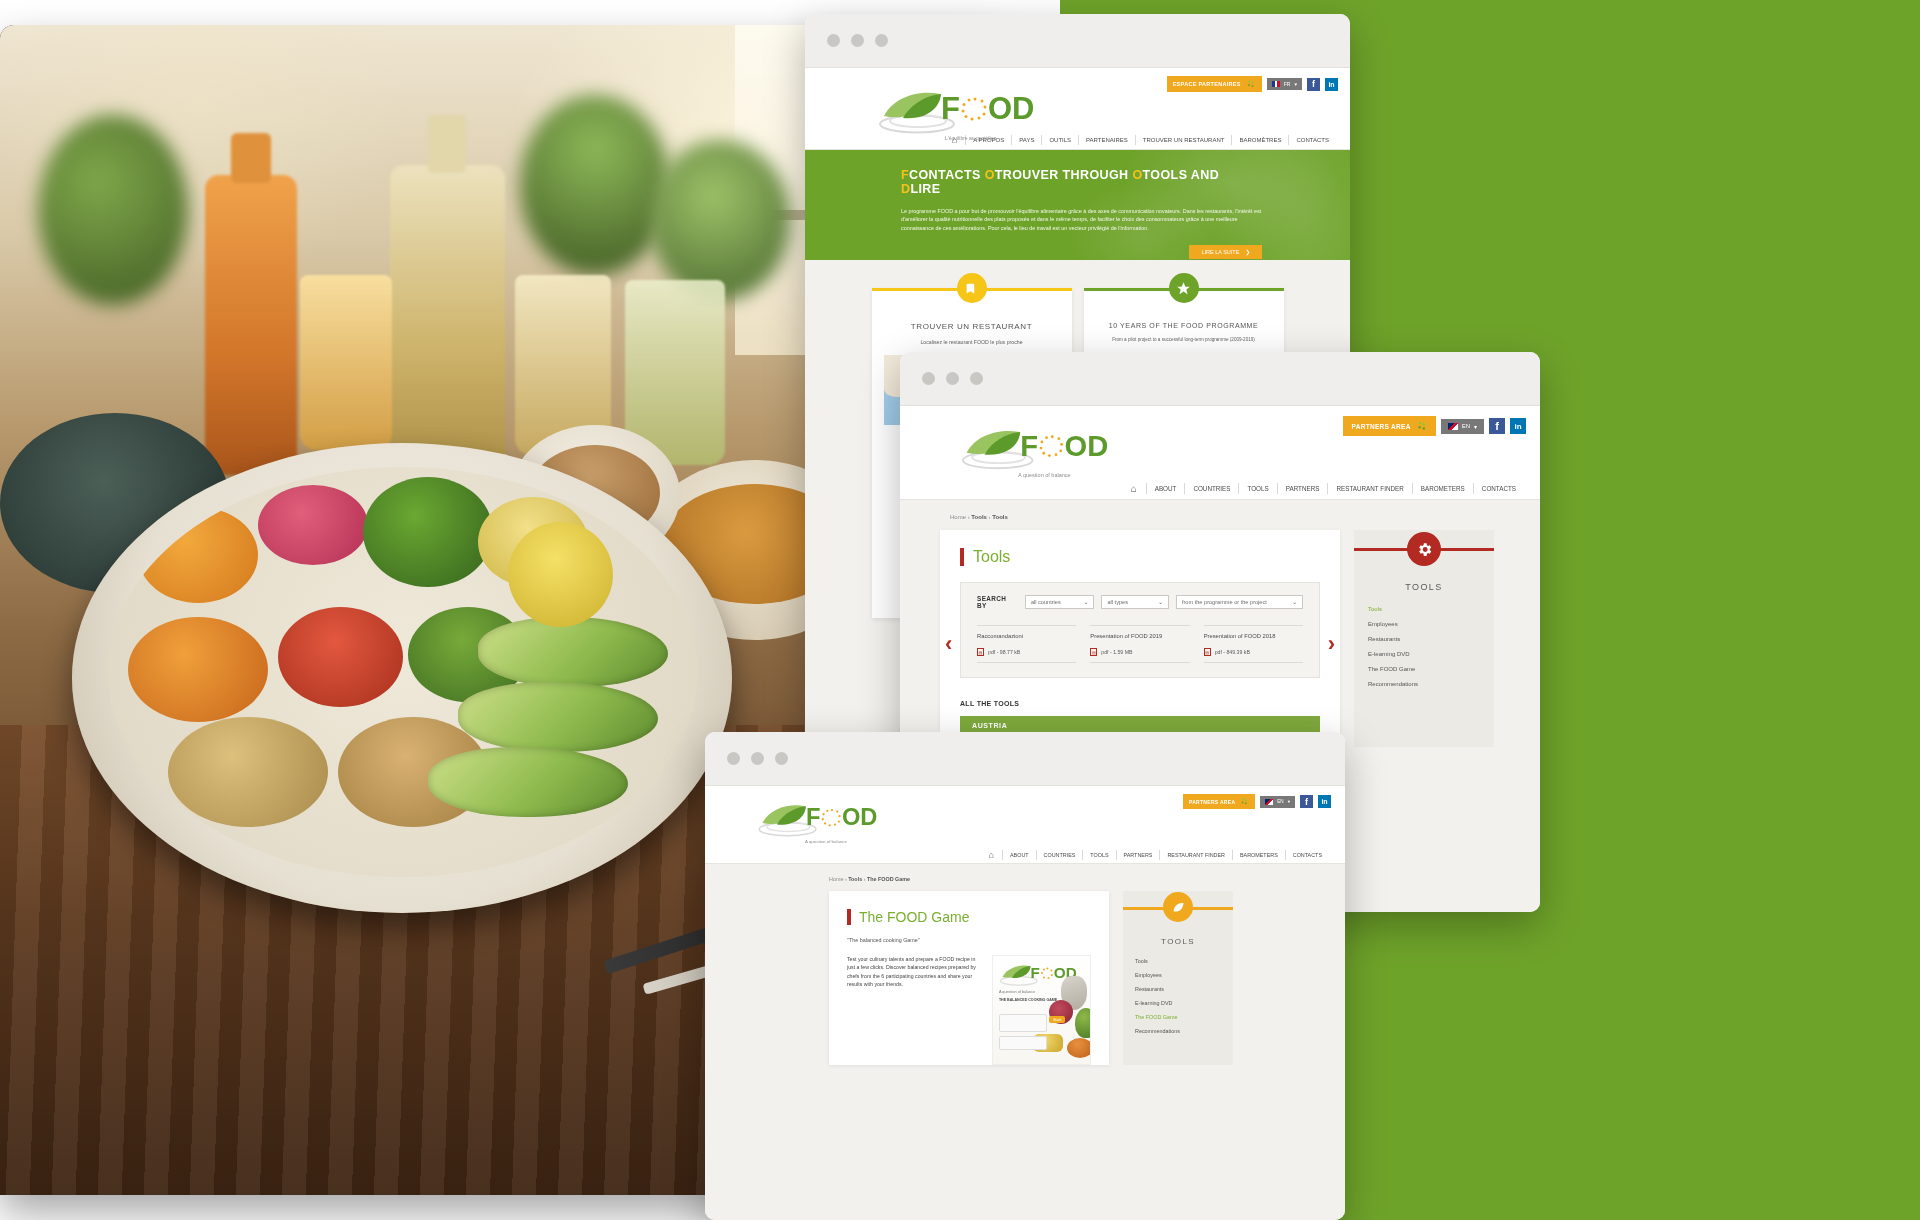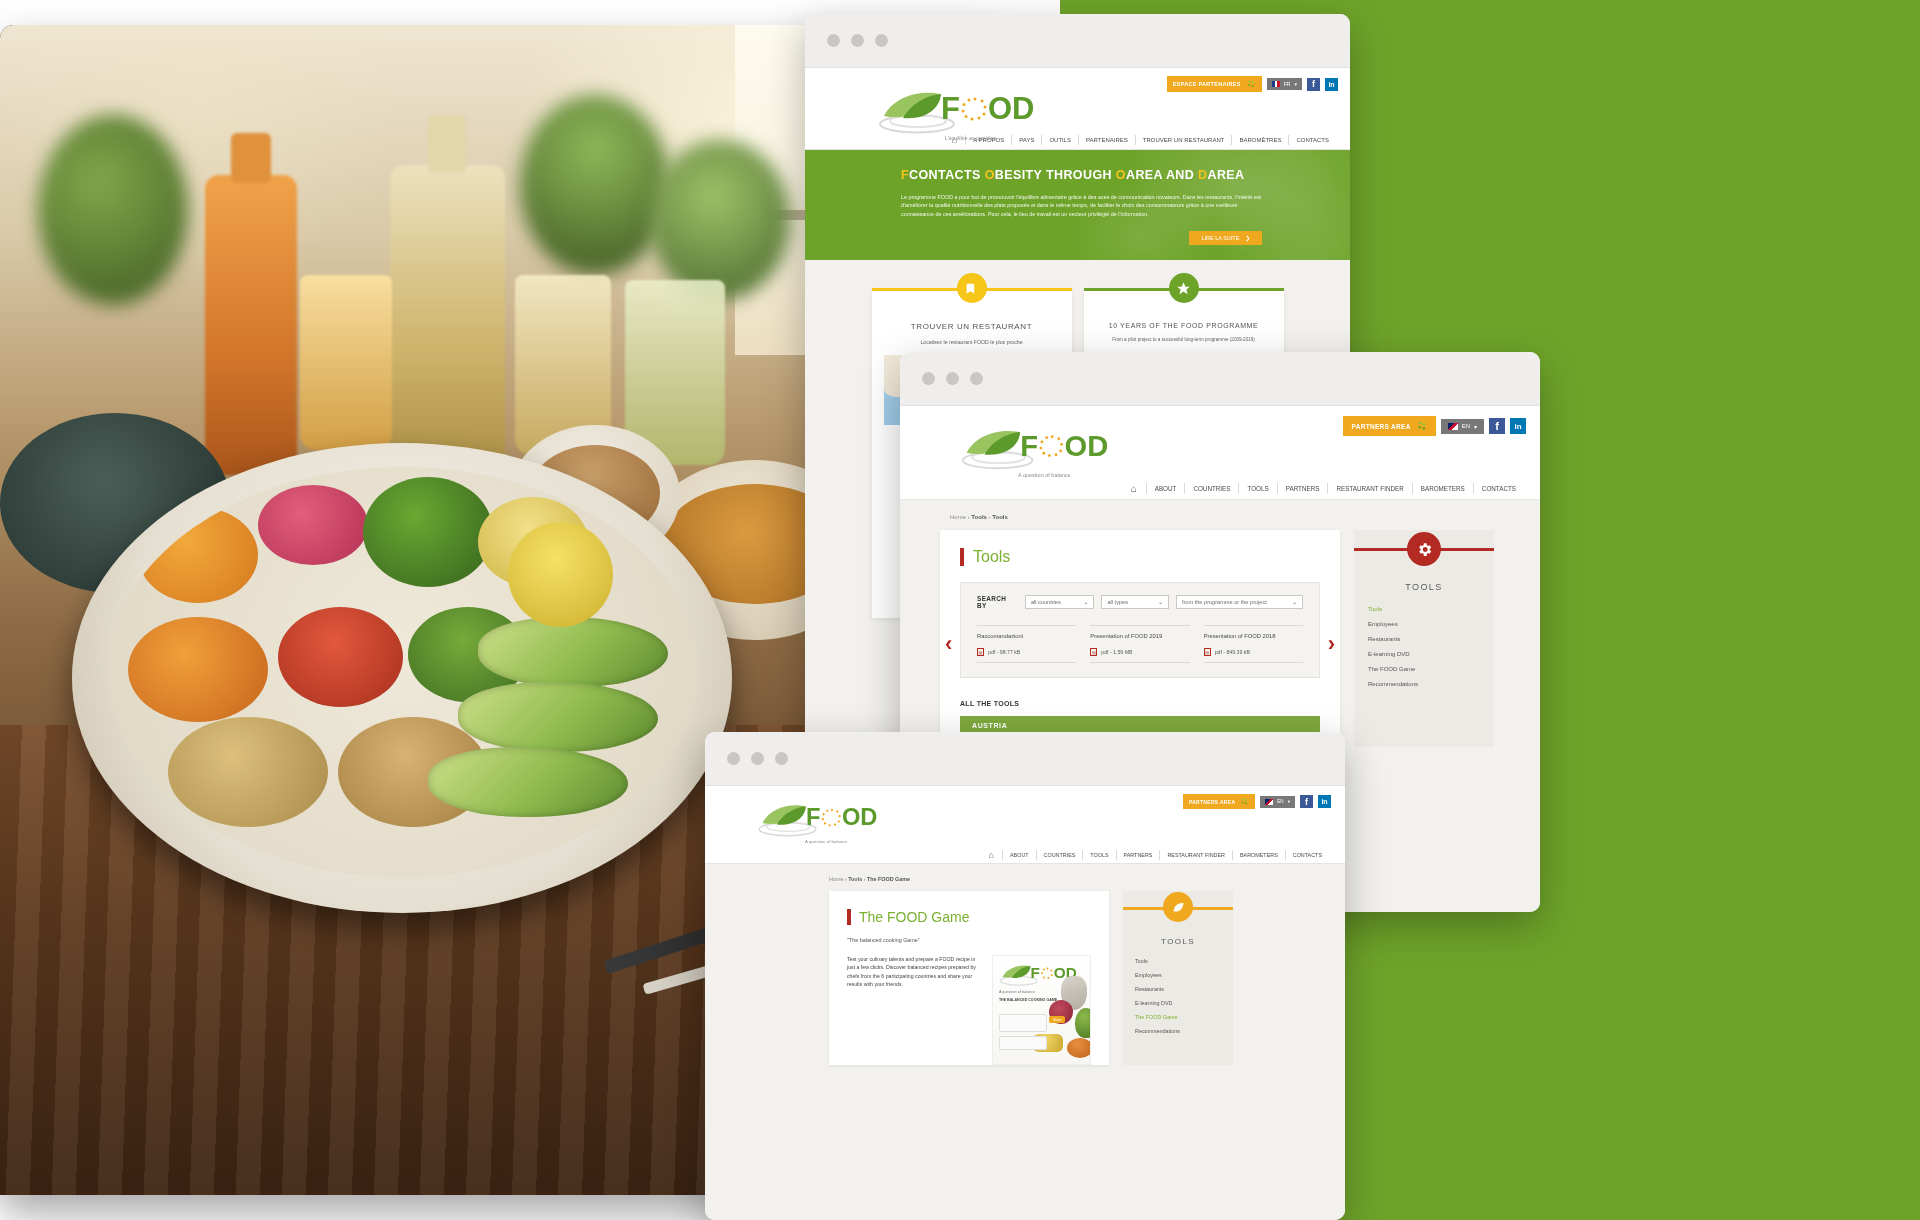--- a/index.html
+++ b/index.html
@@ -253,21 +253,21 @@
         <span class="nitem" style="font-size:6px; padding:2px 7px;">PAYS</span>
         <span class="nitem" style="font-size:6px; padding:2px 7px;">OUTILS</span>
         <span class="nitem" style="font-size:6px; padding:2px 7px;">PARTENAIRES</span>
         <span class="nitem" style="font-size:6px; padding:2px 7px;">TROUVER UN RESTAURANT</span>
         <span class="nitem" style="font-size:6px; padding:2px 7px;">BAROMÈTRES</span>
         <span class="nitem" style="font-size:6px; padding:2px 7px;">CONTACTS</span>
       </div>
 
       <div class="hero" style="height:110px; padding:18px 88px 0 96px;">
         <div class="hero-h1" style="font-size:12.5px;">
-          <span class="hl">F</span><span>CONTACTS </span><span class="hl">O</span><span>BESITY THROUGH </span><span class="hl">O</span><span>AREA AND </span><span class="hl">D</span><span>AREA</span>
+          <span class="hl">F</span><span>CONTACTS </span><span class="hl">O</span><span>TROUVER THROUGH </span><span class="hl">O</span><span>TOOLS AND </span><span class="hl">D</span><span>LIRE</span>
         </div>
         <p style="font-size:5.4px; margin-top:11px;">Le programme FOOD a pour but de promouvoir l'équilibre alimentaire grâce à des axes de communication novateurs. Dans les restaurants, l'intérêt est d'améliorer la qualité nutritionnelle des plats proposés et dans le même temps, de faciliter le choix des consommateurs grâce à une meilleure connaissance de ces améliorations. Pour cela, le lieu de travail est un vecteur privilégié de l'information.</p>
         <div style="text-align:right; margin-top:8px;">
           <span class="readmore" style="font-size:5.5px; padding:4px 12px;">
             <span>LIRE LA SUITE</span>
             <span>❯</span>
           </span>
         </div>
       </div>
 

